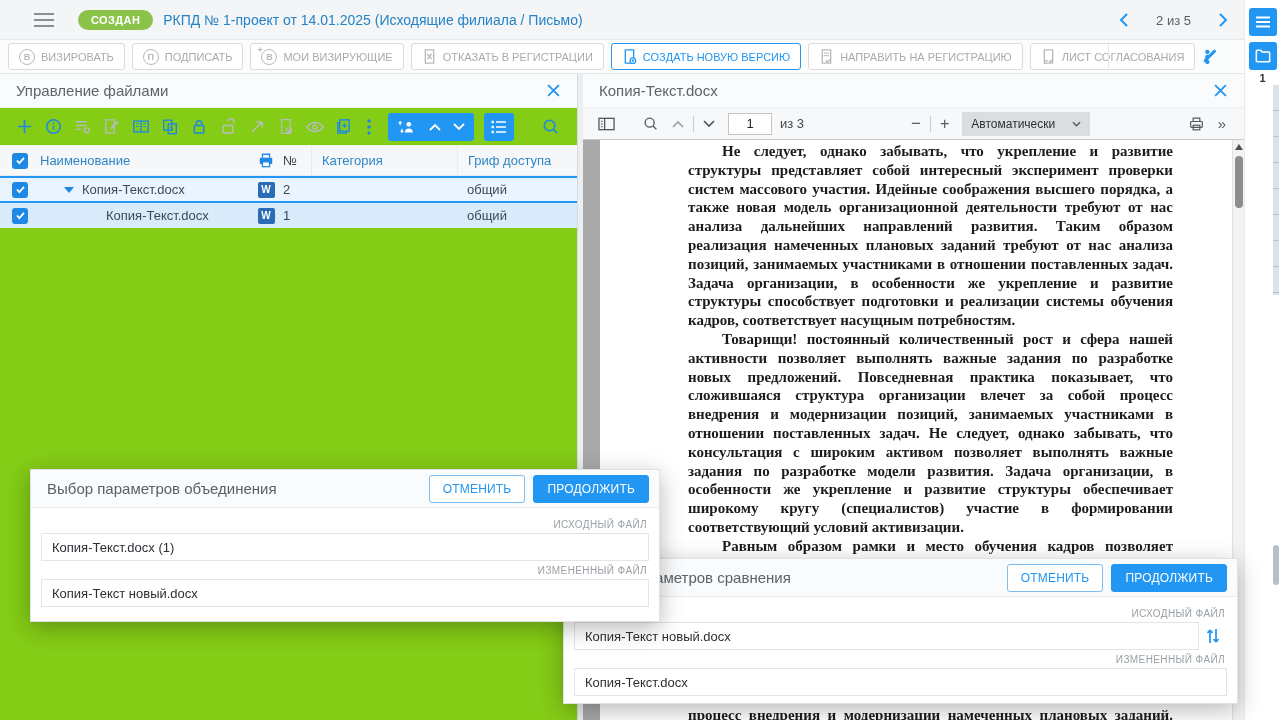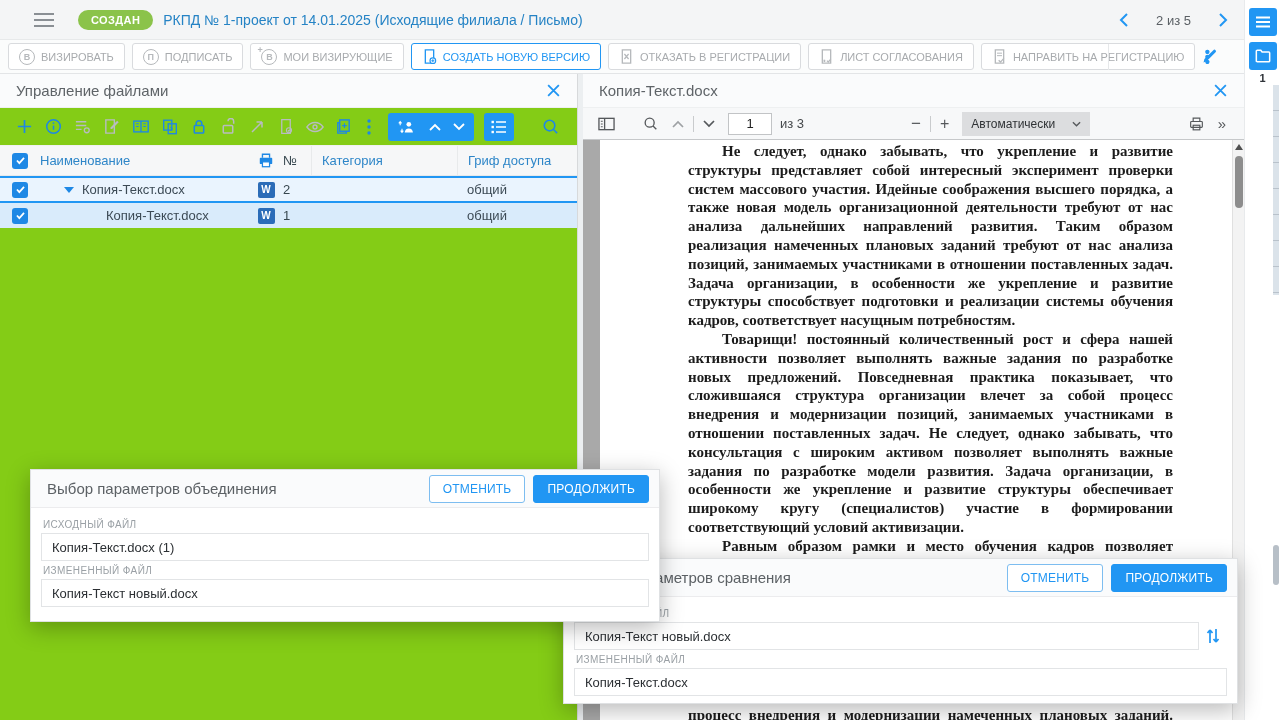--- a/index.html
+++ b/index.html
@@ -123,21 +123,21 @@
     box-shadow:0 6px 22px rgba(0,0,0,.28); }
   #dlg-merge   { left:30px;  top:469px; width:630px; height:153px; z-index:55; }
   #dlg-compare { left:563px; top:558px; width:675px; height:146px; z-index:50; }
   .dlg-head { height:38px; background:#fafbfc; border-bottom:1px solid #ececee;
     display:flex; align-items:center; padding:0 10px 0 16px; }
   .dlg-title { color:#5c6165; font-size:15px; flex:1; }
   .btn { height:28px; padding:0 13px; border-radius:3px; font-size:12px; letter-spacing:.2px;
     font-family:inherit; cursor:pointer; }
   .btn-outline { background:#fff; border:1px solid #7dbdf0; color:#2196f3; margin-right:8px; }
   .btn-primary { background:#2196f3; border:1px solid #2196f3; color:#fff; }
-  .dlg-body { padding:7px 10px 0; }
+  .dlg-body { padding:7px 10px 0;text-align:right; }
   .dlg-label { font-size:10px; color:#9aa0a5; letter-spacing:.4px; margin:4px 2px 3px; }
   .dlg-input { height:28px; border:1px solid #e2e4e6; display:flex; align-items:center;
     padding:0 10px; font-size:13px; color:#2b2f33; background:#fff; }
   .dlg-row { display:flex; align-items:center; }
   .dlg-row .dlg-input { flex:1; }
   .swap-ic { width:28px; display:flex; justify-content:center; color:#2196f3; cursor:pointer; }
 </style>
 </head>
 <body>
 
@@ -177,58 +177,58 @@
       </span>
     <span>ПОДПИСАТЬ</span>
   </button>
   <button class="tb-btn">
     <span class="ic ci-wrap">
       <span class="ci-plus">+</span>
       <span class="ci">В</span>
     </span>
     <span>МОИ ВИЗИРУЮЩИЕ</span>
   </button>
+  <button class="tb-btn">
+    <span class="ic">
+      <svg width="15" height="17" viewBox="0 0 18 20">
+          <path d="M4 2h10v16H4z" fill="none" stroke="currentColor" stroke-width="1.6"></path>
+          <path d="M6.5 7l5 6M11.5 7l-5 6" stroke="currentColor" stroke-width="1.5"></path>
+        </svg>
+    </span>
+    <span>ОТКАЗАТЬ В РЕГИСТРАЦИИ</span>
+  </button>
   <button class="tb-btn active">
     <span class="ic">
       <svg width="15" height="17" viewBox="0 0 18 20">
           <path d="M4 2h10v16H4z" fill="none" stroke="currentColor" stroke-width="1.6"></path>
           <circle cx="13" cy="15" r="3.4" fill="#fff" stroke="currentColor" stroke-width="1.4"></circle>
           <path d="M13 13.2v3.6M11.2 15h3.6" stroke="currentColor" stroke-width="1.3"></path>
         </svg>
     </span>
     <span>СОЗДАТЬ НОВУЮ ВЕРСИЮ</span>
   </button>
   <button class="tb-btn">
     <span class="ic">
       <svg width="15" height="17" viewBox="0 0 18 20">
           <path d="M4 2h10v16H4z" fill="none" stroke="currentColor" stroke-width="1.6"></path>
-          <path d="M6.5 7l5 6M11.5 7l-5 6" stroke="currentColor" stroke-width="1.5"></path>
-        </svg>
-    </span>
-    <span>ОТКАЗАТЬ В РЕГИСТРАЦИИ</span>
+          <path d="M6 9h6M6 6h6" stroke="currentColor" stroke-width="1.2"></path>
+          <path d="M8 14.5l2.2 2.2 4-4.5" stroke="currentColor" stroke-width="1.6" fill="none"></path>
+        </svg>
+    </span>
+    <span>НАПРАВИТЬ НА РЕГИСТРАЦИЮ</span>
   </button>
   <button class="tb-btn">
     <span class="ic">
       <svg width="15" height="17" viewBox="0 0 18 20">
           <path d="M4 2h10v16H4z" fill="none" stroke="currentColor" stroke-width="1.6"></path>
           <path d="M5.5 14l2 2M7.5 14l-2 2" stroke="currentColor" stroke-width="1.3"></path>
           <path d="M9.5 15l1.6 1.6 3-3.4" stroke="currentColor" stroke-width="1.5" fill="none"></path>
         </svg>
     </span>
     <span>ЛИСТ СОГЛАСОВАНИЯ</span>
-  </button>
-  <button class="tb-btn">
-    <span class="ic">
-      <svg width="15" height="17" viewBox="0 0 18 20">
-          <path d="M4 2h10v16H4z" fill="none" stroke="currentColor" stroke-width="1.6"></path>
-          <path d="M6 9h6M6 6h6" stroke="currentColor" stroke-width="1.2"></path>
-          <path d="M8 14.5l2.2 2.2 4-4.5" stroke="currentColor" stroke-width="1.6" fill="none"></path>
-        </svg>
-    </span>
-    <span>НАПРАВИТЬ НА РЕГИСТРАЦИЮ</span>
   </button>
   <div class="kebab-v">•<br>•<br>•</div>
   <div class="tb-sep"></div>
   <div class="edit-pencil">
     <svg width="17" height="17" viewBox="0 0 20 20">
         <path d="M3 17l1-4L14.5 2.5a1.8 1.8 0 0 1 2.6 0 1.8 1.8 0 0 1 0 2.6L6.6 15.6 3 17z" fill="#2196f3"></path>
       </svg>
   </div>
 </div>
 

